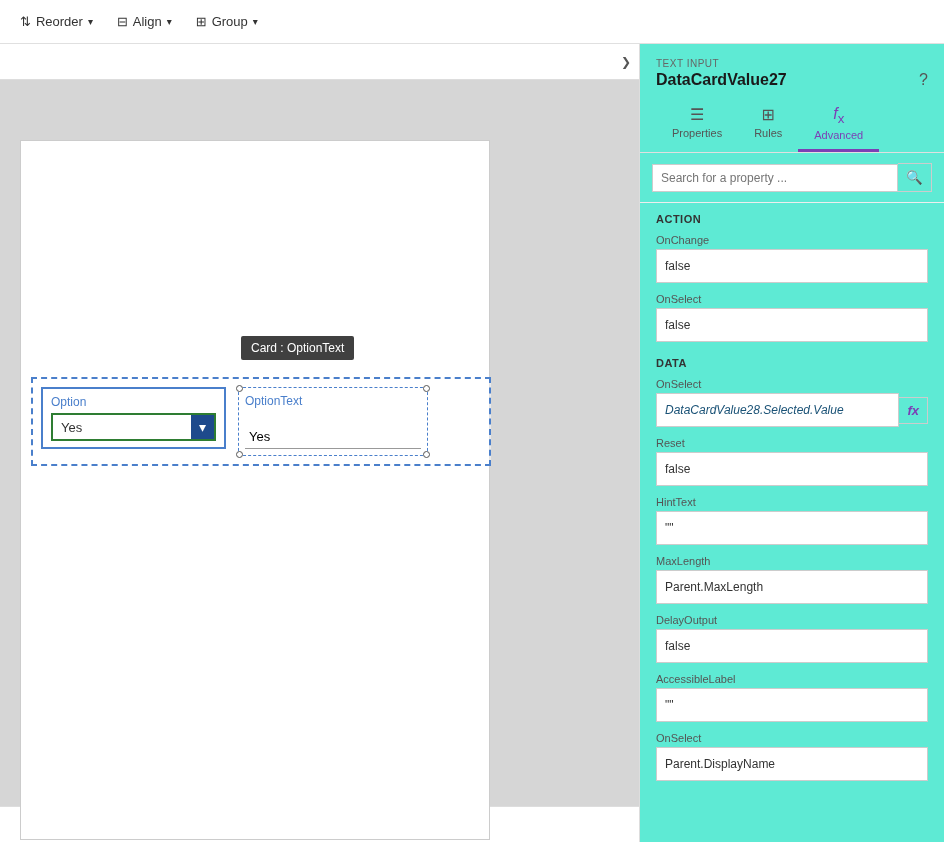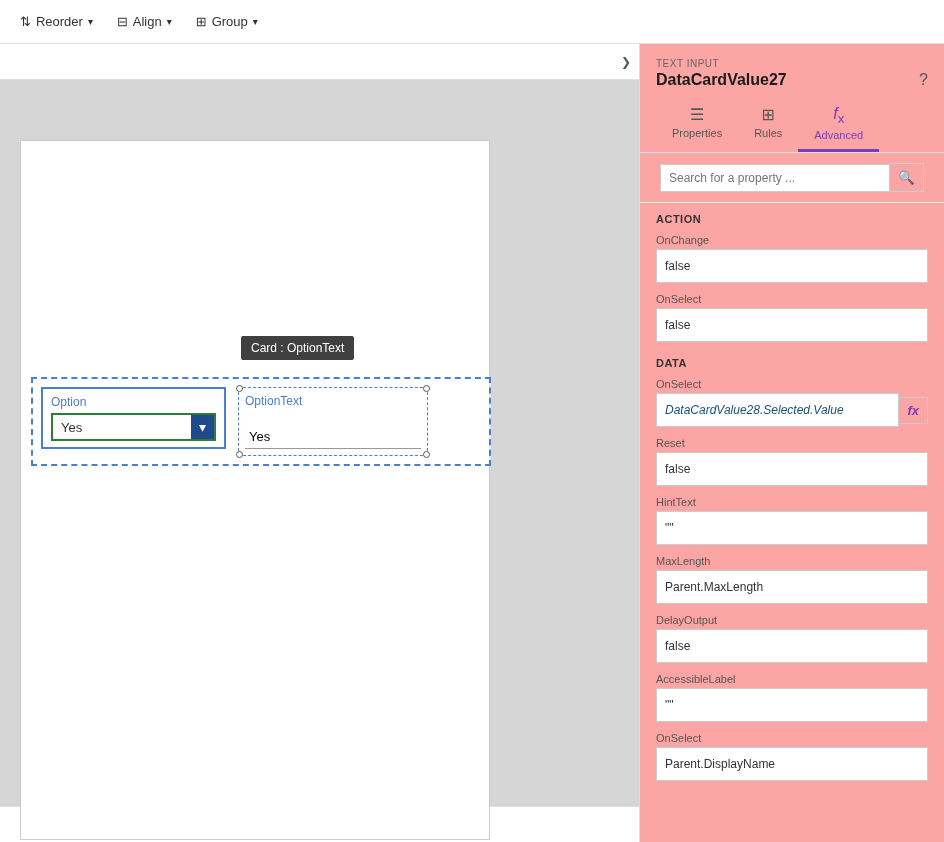--- a/index.html
+++ b/index.html
@@ -219,21 +219,21 @@
       border: none;
       cursor: pointer;
       font-size: 14px;
       color: #555;
       margin-left: 8px;
     }
 
     
     .right-panel {
       width: 305px;
-      background: #fca5a5;
+      background: #5eead4;
       border-left: 1px solid #ddd;
       display: flex;
       flex-direction: column;
       overflow: hidden;
     }
 
     
     .panel-header {
       padding: 14px 16px 0;
       border-bottom: 1px solid #e0e0e0;
@@ -292,21 +292,21 @@
 
     
     .panel-body {
       flex: 1;
       overflow-y: auto;
       padding: 0;
     }
 
     
     .search-row {
-      padding: 10px 20px;
+      padding: 10px 12px;
       display: flex;
       align-items: center;
       border-bottom: 1px solid #eee;
     }
     .search-input {
       flex: 1;
       border: 1px solid #ccc;
       padding: 6px 8px;
       font-size: 12px;
       outline: none;

